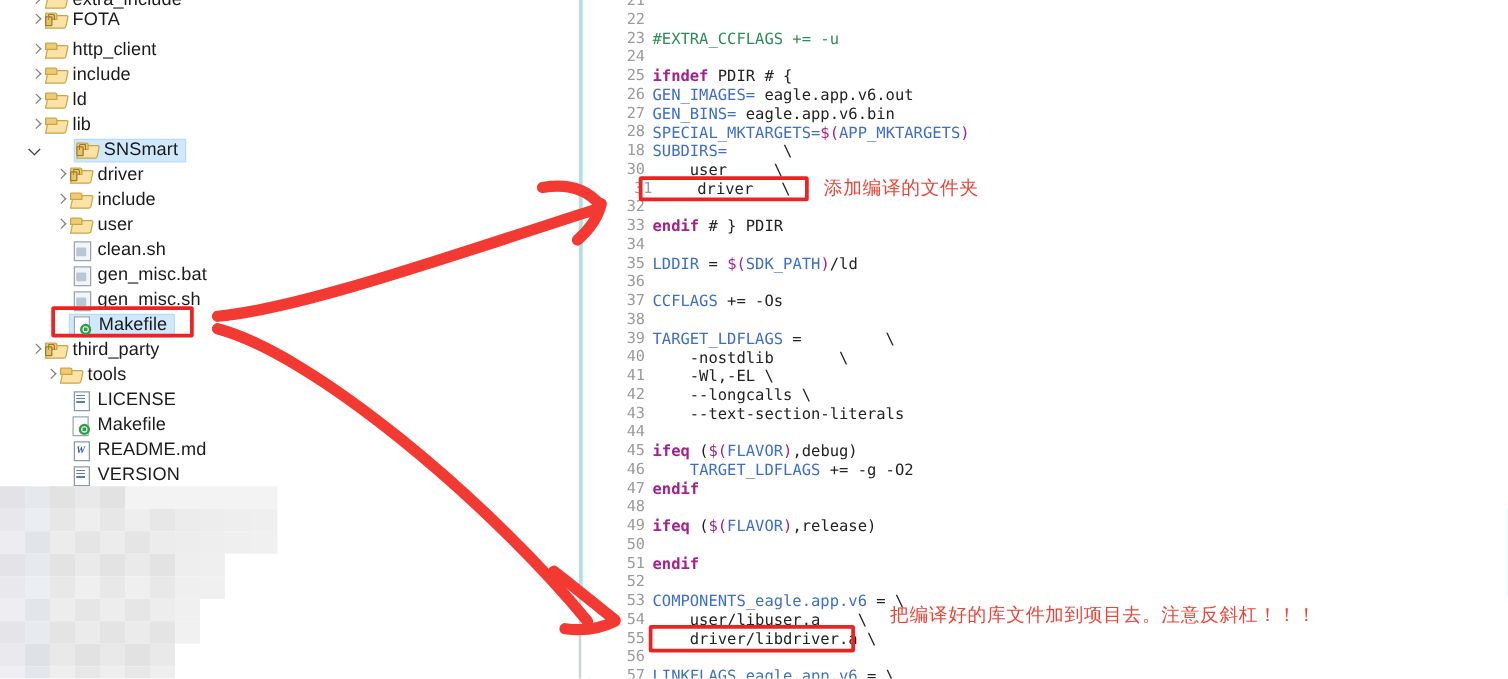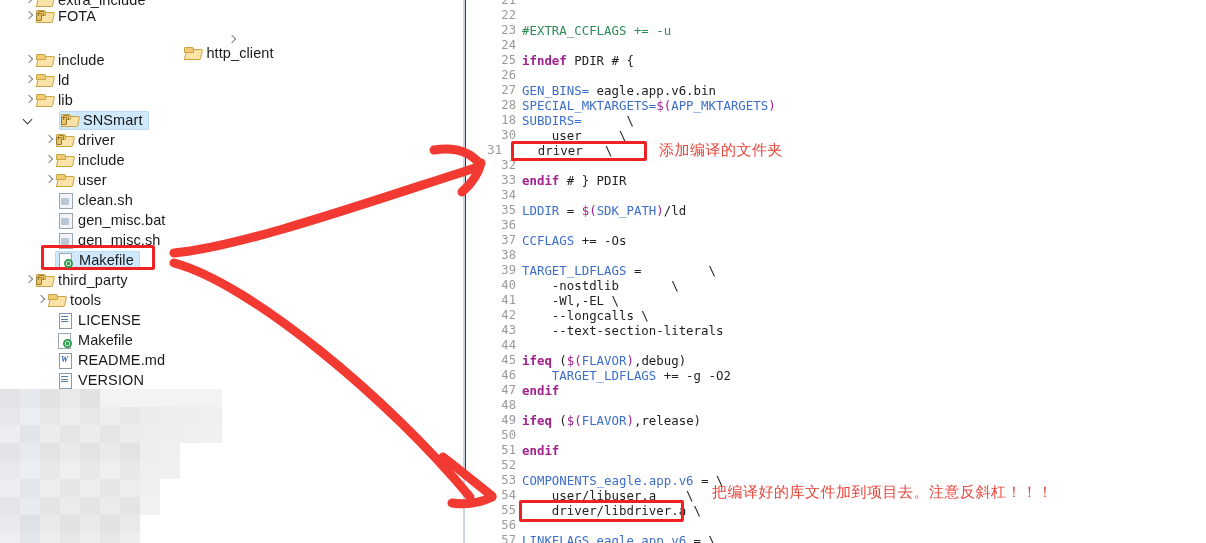--- a/index.html
+++ b/index.html
@@ -3,21 +3,21 @@
 <meta charset="utf-8">
 <style>
   * { box-sizing: border-box; }
   html, body {
     margin: 0; padding: 0;
     width: 1206px; height: 543px;
     background: #ffffff;
     font-family: "Liberation Sans", sans-serif;
     overflow: hidden;
   }
-  #root { position: relative; width: 1206px; height: 477px; background: #14532d; text-decoration: underline; }
+  #root { position: relative; width: 1206px; height: 477px; background: #5eead4; text-decoration: underline; }
 
   
   #explorer {
     position: absolute; left: 0; top: 0; width: 465px; height: 543px;
     background: #ffffff;
     font-size: 14.5px; color: #1a1a1a;
     overflow: hidden;
   }
   .tree-row {
     position: relative; height: 20px; line-height: 20px;
@@ -179,21 +179,21 @@
         </div>
         <div class="tree-row" style="position: absolute; left: 0px; top: 6px; width: 440px; padding-left: 22px;">
           <span class="twisty collapsed"></span>
           <span style="display: inline-flex; align-items: center; height: 19px; padding-right: 5px;">
             <span class="ico folder locked">
               <i class="badge"></i>
             </span>
             <span class="lbl">FOTA</span>
           </span>
         </div>
-        <div class="tree-row" style="position: absolute; left: 0px; top: 30px; width: 440px; padding-left: 22px; flex-direction: column;">
+        <div class="tree-row" style="position: absolute; left: 0px; top: 30px; width: 440px; padding-left: 22px;">
           <span class="twisty collapsed"></span>
           <span style="display: inline-flex; align-items: center; height: 19px; padding-right: 5px;">
             <span class="ico folder"></span>
             <span class="lbl">http_client</span>
           </span>
         </div>
         <div class="tree-row" style="position: absolute; left: 0px; top: 50px; width: 440px; padding-left: 22px;">
           <span class="twisty collapsed"></span>
           <span style="display: inline-flex; align-items: center; height: 19px; padding-right: 5px;">
             <span class="ico folder"></span>
@@ -416,26 +416,26 @@
   <div class="edge-a"></div>
   <div class="edge-b"></div>
 
   <div id="editor">
     <div id="code-container">
         <div class="code-line" style="position: absolute; left: 22px; top: -7px; width: 700px;"><span class="ln">21</span><span class="ct"></span></div>
         <div class="code-line" style="position: absolute; left: 22px; top: 8px; width: 700px;"><span class="ln">22</span><span class="ct"></span></div>
         <div class="code-line" style="position: absolute; left: 22px; top: 23px; width: 700px;"><span class="ln">23</span><span class="ct"><span class="k-cmt">#EXTRA_CCFLAGS += -u</span></span></div>
         <div class="code-line" style="position: absolute; left: 22px; top: 38px; width: 700px;"><span class="ln">24</span><span class="ct"></span></div>
         <div class="code-line" style="position: absolute; left: 22px; top: 53px; width: 700px;"><span class="ln">25</span><span class="ct"><span class="k-kw">ifndef</span><span class="k-pln"> PDIR # {</span></span></div>
-        <div class="code-line" style="position: absolute; left: 22px; top: 68px; width: 700px;"><span class="ln">26</span></div>
+        <div class="code-line" style="position: absolute; left: 22px; top: 68px; width: 700px;"><span class="ln">26</span><span class="ct"><span class="k-var">GEN_IMAGES=</span><span class="k-pln"> eagle.app.v6.out</span></span></div>
         <div class="code-line" style="position: absolute; left: 22px; top: 83px; width: 700px;"><span class="ln">27</span><span class="ct"><span class="k-var">GEN_BINS=</span><span class="k-pln"> eagle.app.v6.bin</span></span></div>
         <div class="code-line" style="position: absolute; left: 22px; top: 98px; width: 700px;"><span class="ln">28</span><span class="ct"><span class="k-var">SPECIAL_MKTARGETS=</span><span class="k-dol">$(</span><span class="k-var">APP_MKTARGETS</span><span class="k-dol">)</span></span></div>
         <div class="code-line" style="position: absolute; left: 22px; top: 113px; width: 700px;"><span class="ln">18</span><span class="ct"><span class="k-var">SUBDIRS=</span><span class="k-pln">      \</span></span></div>
         <div class="code-line" style="position: absolute; left: 22px; top: 128px; width: 700px;"><span class="ln">30</span><span class="ct"><span class="k-pln">    user     \</span></span></div>
-        <div class="code-line" style="position: absolute; left: 8px; top: 143px; width: 700px;"><span class="ln">31</span><span class="ct"><span class="k-pln">    driver   \</span></span></div>
+        <div class="code-line" style="position: absolute; left: 28px; top: 143px; width: 700px;"><span class="ln">31</span><span class="ct"><span class="k-pln">    driver   \</span></span></div>
         <div class="code-line" style="position: absolute; left: 22px; top: 158px; width: 700px;"><span class="ln">32</span><span class="ct"></span></div>
         <div class="code-line" style="position: absolute; left: 22px; top: 173px; width: 700px;"><span class="ln">33</span><span class="ct"><span class="k-kw">endif</span><span class="k-pln"> # } PDIR</span></span></div>
         <div class="code-line" style="position: absolute; left: 22px; top: 188px; width: 700px;"><span class="ln">34</span><span class="ct"></span></div>
         <div class="code-line" style="position: absolute; left: 22px; top: 203px; width: 700px;"><span class="ln">35</span><span class="ct"><span class="k-var">LDDIR</span><span class="k-pln"> = </span><span class="k-dol">$(</span><span class="k-var">SDK_PATH</span><span class="k-dol">)</span><span class="k-pln">/ld</span></span></div>
         <div class="code-line" style="position: absolute; left: 22px; top: 218px; width: 700px;"><span class="ln">36</span><span class="ct"></span></div>
         <div class="code-line" style="position: absolute; left: 22px; top: 233px; width: 700px;"><span class="ln">37</span><span class="ct"><span class="k-var">CCFLAGS</span><span class="k-pln"> += -Os</span></span></div>
         <div class="code-line" style="position: absolute; left: 22px; top: 248px; width: 700px;"><span class="ln">38</span><span class="ct"></span></div>
         <div class="code-line" style="position: absolute; left: 22px; top: 263px; width: 700px;"><span class="ln">39</span><span class="ct"><span class="k-var">TARGET_LDFLAGS</span><span class="k-pln"> =         \</span></span></div>
         <div class="code-line" style="position: absolute; left: 22px; top: 278px; width: 700px;"><span class="ln">40</span><span class="ct"><span class="k-pln">    -nostdlib       \</span></span></div>
         <div class="code-line" style="position: absolute; left: 22px; top: 293px; width: 700px;"><span class="ln">41</span><span class="ct"><span class="k-pln">    -Wl,-EL \</span></span></div>

